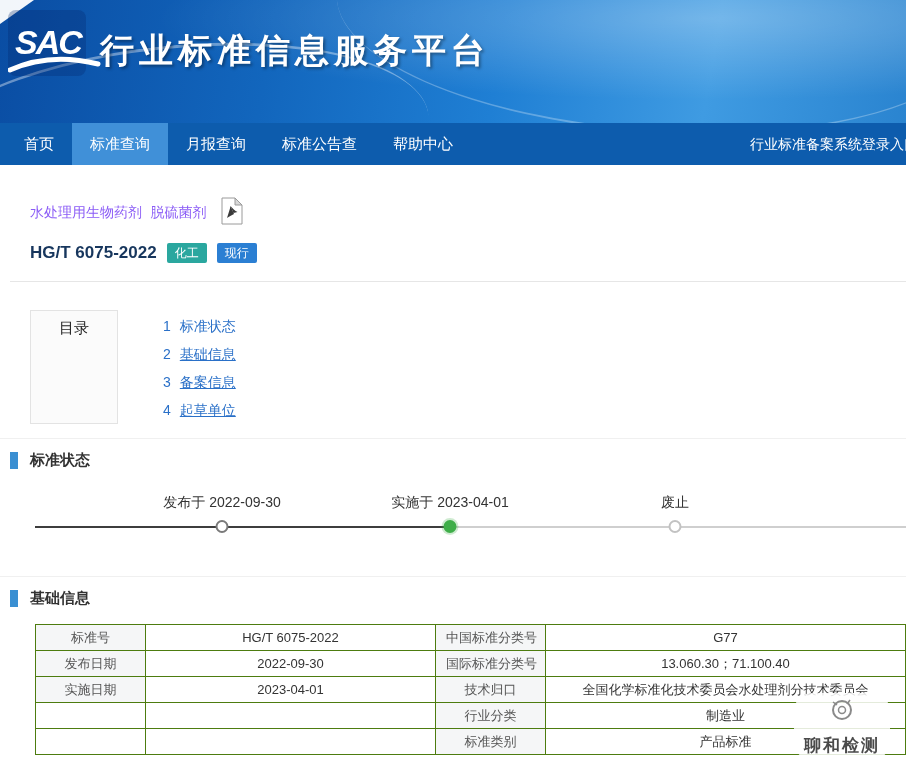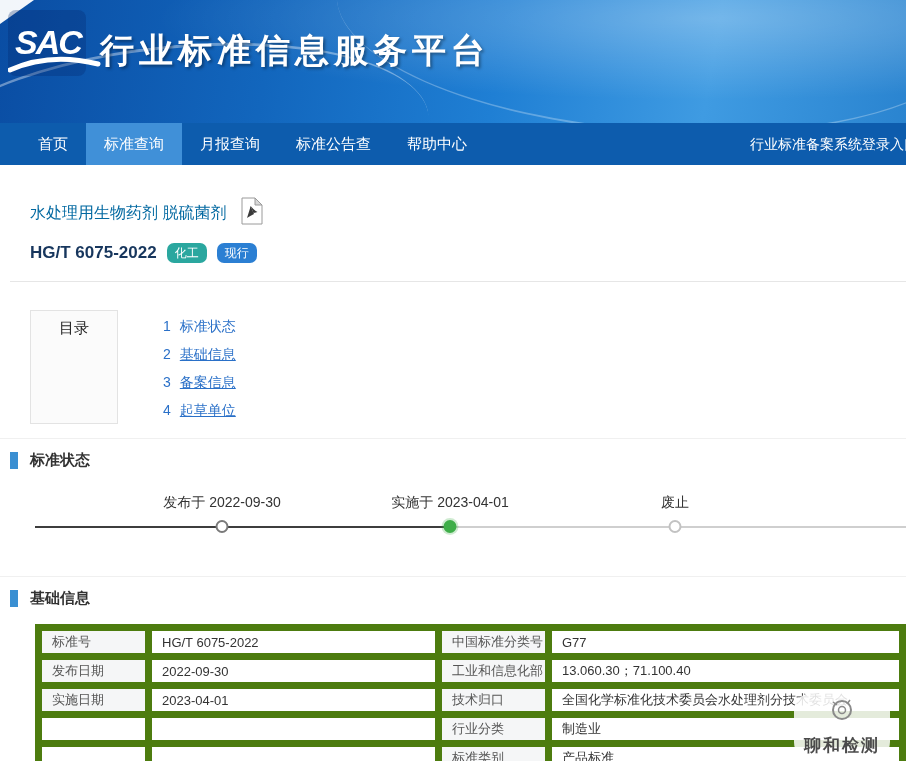--- a/index.html
+++ b/index.html
@@ -16,34 +16,34 @@
   .swoosh2{position:absolute;right:-70px;top:-100px;width:640px;height:230px;border-radius:50%;
     border-bottom:2px solid rgba(255,255,255,.28);transform:rotate(4deg);}
   .corner-cut{position:absolute;top:0;left:0;width:0;height:0;
     border-top:24px solid rgba(255,255,255,.95);border-right:34px solid transparent;}
   .logo{position:absolute;left:8px;top:6px;width:95px;height:84px;cursor:pointer;}
   .banner-title{position:absolute;left:100px;top:28px;color:#fff;font-size:34px;font-weight:bold;
     letter-spacing:5px;text-shadow:2px 2px 3px rgba(0,0,0,.35);}
 
   
   .nav{position:relative;height:42px;background:#0d5cad;display:flex;align-items:stretch;
-    padding-left:20px;overflow:hidden;}
+    padding-left:6px;overflow:hidden;}
   .nav-item{color:#fff;font-size:15px;line-height:42px;padding:0 18px;cursor:pointer;white-space:nowrap;}
   .nav-item.active{background:#4090d8;}
   .nav-right{position:absolute;right:-12px;top:0;color:#fff;font-size:14px;line-height:42px;
     white-space:nowrap;cursor:pointer;}
 
   
   .content{position:relative;}
   .doc-title-row{display:flex;align-items:center;margin:32px 0 0 30px;gap:14px;}
-  .doc-title{font-size:16px;color:#0369a1;}
+  .doc-title{font-size:14px;color:#8b5cf6;font-family:Liberation Mono, monospace;}
   .pdf-icon{cursor:pointer;}
   .std-row{display:flex;align-items:center;margin:14px 0 0 30px;gap:10px;}
   .std-no{font-size:17px;font-weight:bold;color:#17365d;}
-  .badge{color:#fff;font-size:12px;padding:2px 8px;border-radius:7px;line-height:16px;}
+  .badge{color:#fff;font-size:12px;padding:2px 8px;border-radius:2px;line-height:16px;}
   .badge-chemical{background:#2aa79f;}
   .badge-current{background:#2b7fd3;}
   .divider{border-top:1px solid #e6e6e6;margin:18px 0 0 10px;}
 
   
   .toc-row{display:flex;margin:28px 0 0 30px;height:116px;}
   .toc-box{width:88px;height:114px;border:1px solid #e3e3e3;background:#fbfbfb;
     text-align:center;box-sizing:border-box;padding-top:8px;font-size:15px;color:#222;}
   .toc-cols{display:flex;margin-left:45px;padding-top:2px;}
   .toc-col{width:202px;}
@@ -66,22 +66,22 @@
     font-size:14px;color:#333;}
   .tl-dot{position:absolute;top:34px;transform:translateX(-50%);width:9px;height:9px;
     border-radius:50%;background:#fff;}
   .tl-dot.past{border:2px solid #7a7a7a;}
   .tl-dot.current{background:#3fae49;border:2px solid #3fae49;box-shadow:0 0 0 2px rgba(63,174,73,.25);}
   .tl-dot.future{border:2px solid #c2c2c2;}
 
   
   table.info{border-collapse:collapse;margin:16px 0 0 35px;width:calc(100% - 35px);
     font-size:13px;table-layout:fixed;}
-  table.info td{border:7px solid #4d7c0f;height:26px;padding:2px 10px;box-sizing:border-box;
-    overflow:hidden;white-space:nowrap;}
+  table.info td{border:1px solid #4d7c0f;height:26px;padding:2px 10px;box-sizing:border-box;
+    overflow:hidden;white-space:nowrap;text-align:center;}
   td.lbl{background:#f5f6f7;color:#555;width:110px;}
   td.val{background:#fff;color:#333;}
   td.v1{width:290px;}
   td.empty{background:#fff;border-color:transparent;}
 
   
   .watermark{position:absolute;right:16px;bottom:1px;display:flex;align-items:center;gap:8px;
     background:rgba(255,255,255,.85);border-radius:18px;padding:3px 10px;flex-direction:column;}
   .watermark-text{font-size:17px;font-weight:bold;color:#4a4a4a;letter-spacing:2px;}
 </style>
@@ -188,21 +188,21 @@
       <tbody>
           <tr>
         <td class="lbl">标准号</td>
         <td class="val v1">HG/T 6075-2022</td>
         <td class="lbl">中国标准分类号</td>
         <td class="val">G77</td>
       </tr>
       <tr>
         <td class="lbl">发布日期</td>
         <td class="val v1">2022-09-30</td>
-        <td class="lbl">工业和信息化部</td>
+        <td class="lbl">国际标准分类号</td>
         <td class="val">13.060.30；71.100.40</td>
       </tr>
       <tr>
         <td class="lbl">实施日期</td>
         <td class="val v1">2023-04-01</td>
         <td class="lbl">技术归口</td>
         <td class="val">全国化学标准化技术委员会水处理剂分技术委员会</td>
       </tr>
       <tr>
         <td class="lbl empty"></td>

